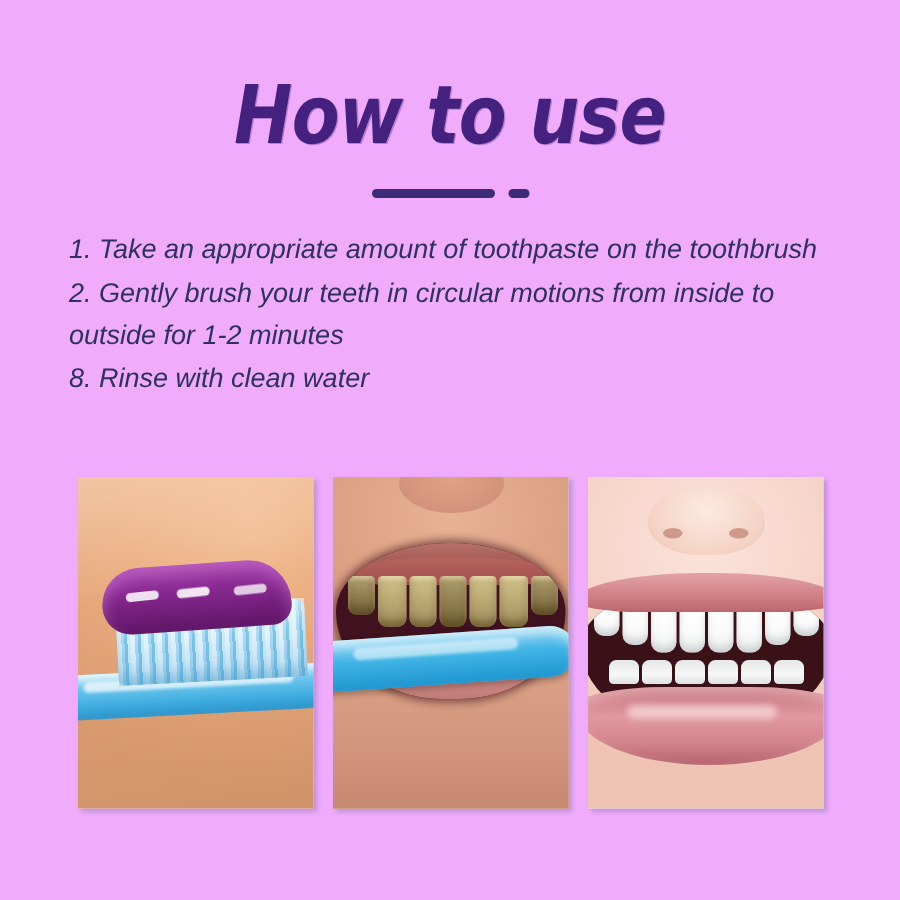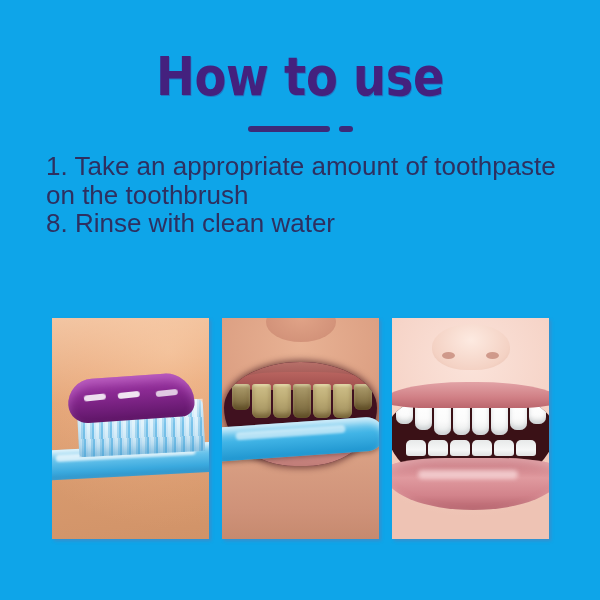--- a/index.html
+++ b/index.html
@@ -11,21 +11,22 @@
     width: 600px;
     height: 600px;
     overflow: hidden;
     font-family: "Liberation Sans", sans-serif;
     position: relative;
   }
   #page {
     position: relative;
     width: 600px;
     height: 600px;
-    background: #0ea5e9;
+    background: #f0abfc;
+    font-style: italic;
   }
 
   
   .title-block {
     position: absolute;
     left: 0;
     top: 48px;
     width: 600px;
     text-align: center;
   }
@@ -67,21 +68,21 @@
   }
 
   
   .instructions {
     position: absolute;
     left: 46px;
     top: 152px;
     width: 528px;
     color: #2e3060;
     font-family: "Liberation Sans", sans-serif;
-    font-size: 26px;
+    font-size: 18px;
     line-height: 28.5px;
     font-weight: 400;
   }
   .instruction-line {
     display: block;
   }
 
   
   .photo-row {
     position: absolute;
@@ -407,20 +408,21 @@
     <div class="page-title">How to use</div>
   </div>
 
   <div class="divider">
     <span class="divider-bar"></span>
     <span class="divider-dot"></span>
   </div>
 
   <div class="instructions">
     <span class="instruction-line">1. Take an appropriate amount of toothpaste on the toothbrush</span>
+    <span class="instruction-line">2. Gently brush your teeth in circular motions from inside to outside for 1-2 minutes</span>
     <span class="instruction-line">8. Rinse with clean water</span>
   </div>
 
   <div class="photo-row">
 
     <div class="photo">
       <div class="p1-bg"></div>
       <div class="p1-handle"></div>
       <div class="p1-bristles"></div>
       <div class="p1-paste"></div>

